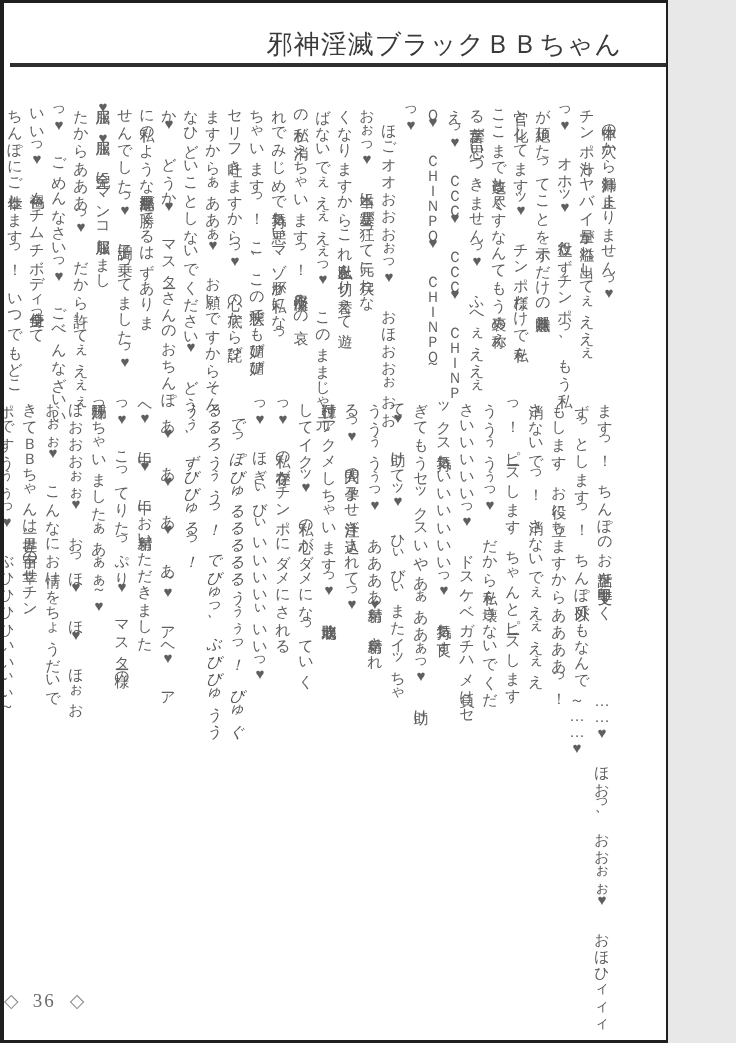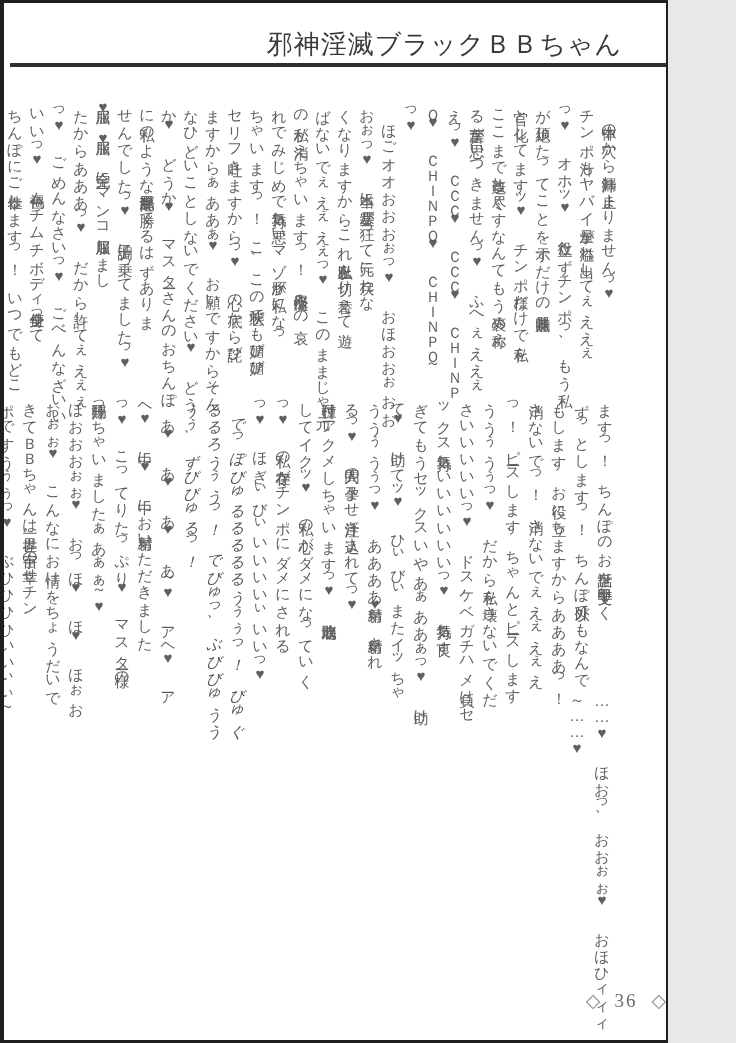--- a/index.html
+++ b/index.html
@@ -32,21 +32,21 @@
     letter-spacing:0;
   }
   .band .col { white-space:nowrap; }
   .band1 { top:96px;  right:46px; height:320px; line-height:22px; }
   .band2 { top:390px; right:50px; height:320px; line-height:23px; }
   .band3 { top:690px; right:52px; height:280px; line-height:25px; }
   .col.indent { text-indent:1em; }
   .col.hand { font-style:italic; color:#555555; }
   .footer {
     position:absolute; bottom:28px; left:0; right:0;
-    text-align:right; color:#757575; font-size:19px;
+    text-align:left; color:#757575; font-size:19px;
     font-family:"Liberation Serif","DejaVu Serif",serif;
   }
   .footer .pageno { margin:0 14px; letter-spacing:2px; color:#6b6b6b; }
   .footer .diamond { color:#8a8a8a; }
 </style>
 </head>
 <body>
 
 <div class="page">
 

